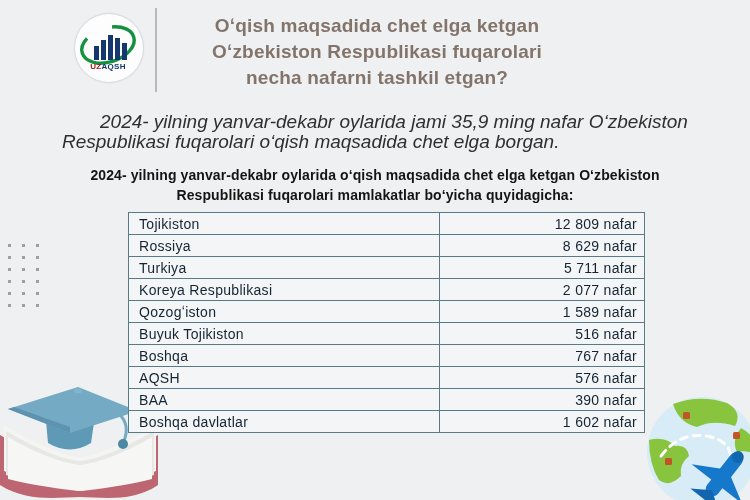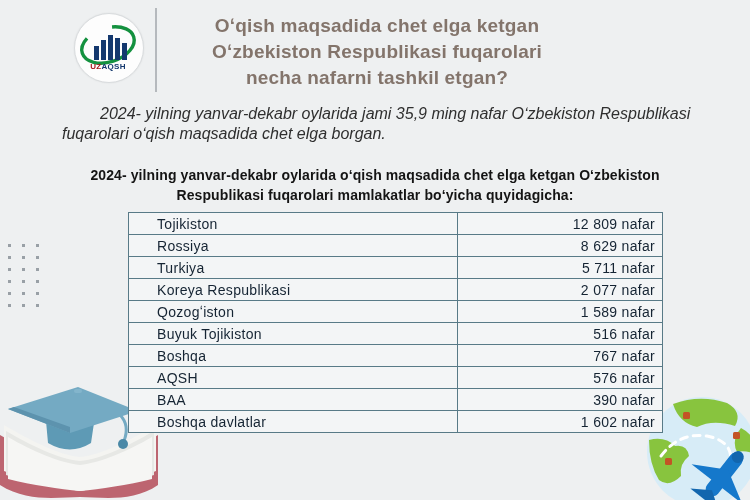--- a/index.html
+++ b/index.html
@@ -21,22 +21,22 @@
   .logo-text .uz{color:#a8161d;}
   .logo-text .stat{color:#14386e;}
   .header-divider{position:absolute;left:155px;top:8px;width:2px;height:84px;background:#b5b9bd;}
   .main-title{
     position:absolute;left:12px;right:8px;top:13px;
     text-align:center;font-size:19px;font-weight:bold;line-height:26px;
     color:#83746b;letter-spacing:.2px;white-space:pre-line;
   }
   
   .intro{
-    position:absolute;left:62px;right:36px;top:104px;
-    font-size:16px;font-style:italic;line-height:20px;color:#2f2f2f;
+    position:absolute;left:62px;right:36px;top:112px;
+    font-size:19px;font-style:italic;line-height:20px;color:#2f2f2f;
     text-indent:38px;font-weight:500;
   }
   
   .subtitle{
     position:absolute;left:20px;right:20px;top:156px;
     text-align:center;font-size:14px;font-weight:bold;line-height:20px;
     color:#141414;white-space:pre-line;letter-spacing:.1px;margin-top:9px;
   }
   
   .countries-table{
@@ -45,21 +45,21 @@
     font-size:14px;color:#152433;
     z-index:3;
   }
   .countries-table td{
     border:1px solid #587a87;
     background:#f3f5f6;
     height:21px;
     padding:0;
     letter-spacing:.3px;
   }
-  .countries-table td.country-cell{width:300px;padding-left:28px;}
+  .countries-table td.country-cell{width:300px;padding-left:10px;}
   .countries-table td.count-cell{width:197px;text-align:right;padding-right:7px;}
   
   .dots{position:absolute;left:8px;top:244px;display:grid;
     grid-template-columns:repeat(3,3px);gap:9px 11px;z-index:1;}
   .dots i{width:3px;height:3px;background:#99a0a6;display:block;}
   
   .book-wrap{position:absolute;left:-6px;top:383px;width:170px;height:120px;z-index:2;}
   .globe-wrap{position:absolute;left:645px;top:392px;width:120px;height:120px;z-index:2;}
 </style>
 </head>

